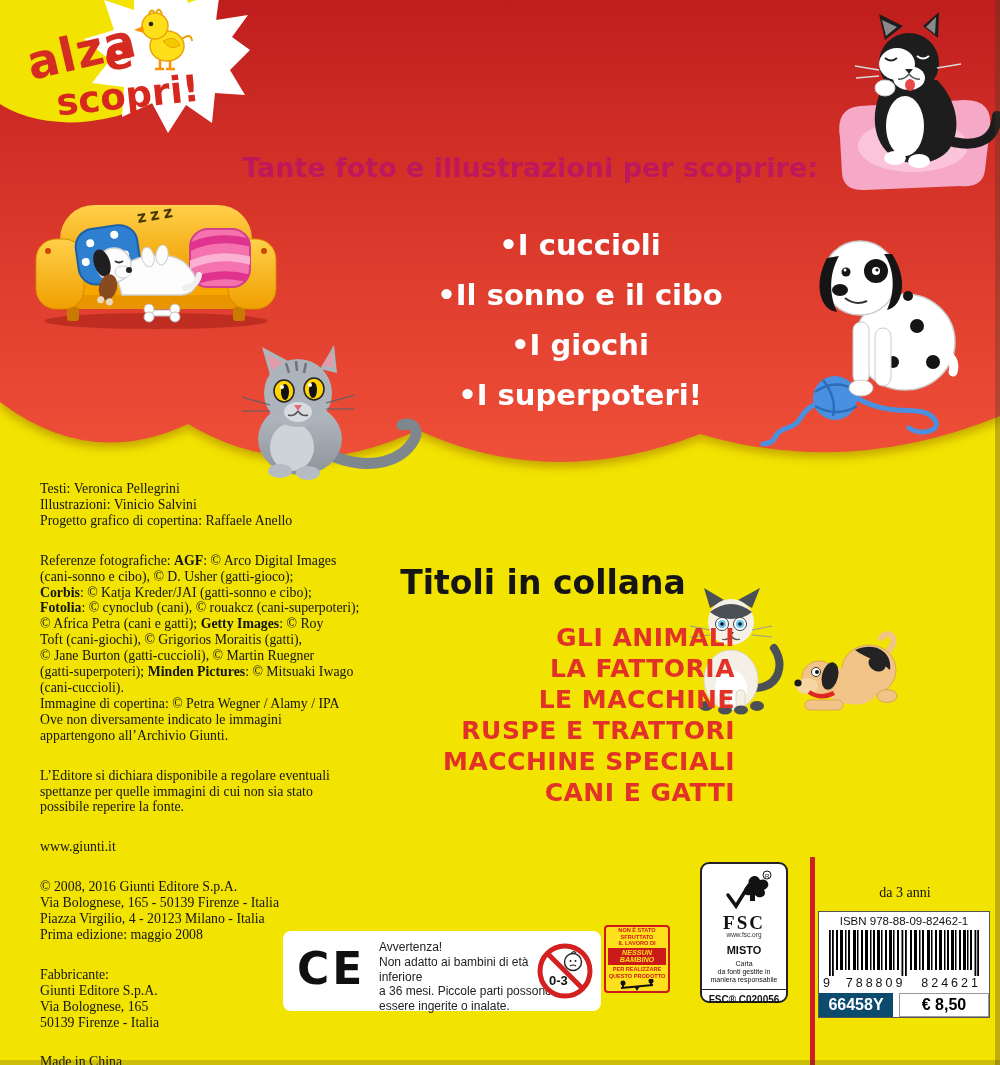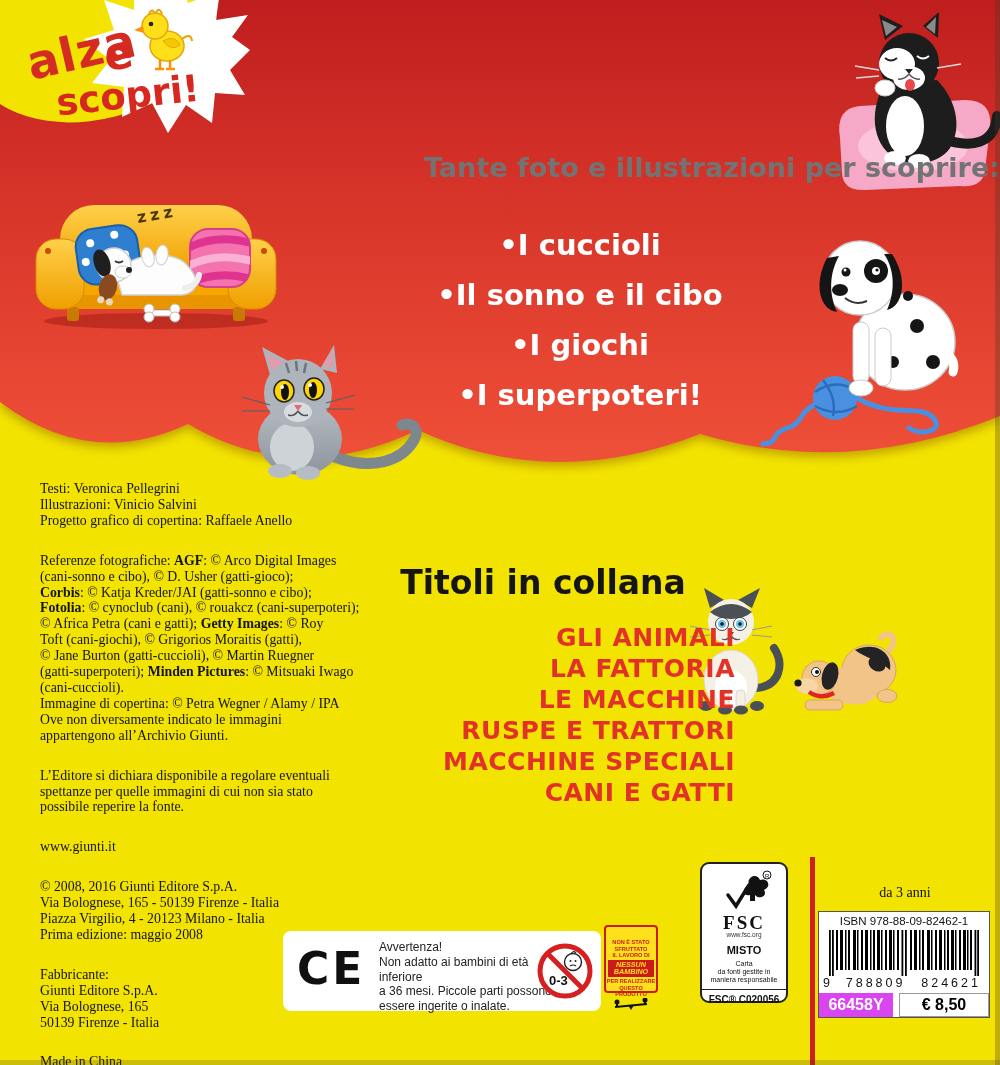--- a/index.html
+++ b/index.html
@@ -16,21 +16,21 @@
   .star{position:absolute;left:40px;top:-25px}
   .alza{position:absolute;left:26px;top:24px;font-size:47px;font-weight:bold;color:#d42b22;
         transform:rotate(-13deg);letter-spacing:1px}
   .e-txt{position:absolute;left:104px;top:30px;font-size:42px;font-weight:bold;color:#d6281e;transform:rotate(-9deg)}
   .scopri{position:absolute;left:56px;top:74px;font-size:37px;font-weight:bold;color:#d6281e;transform:rotate(-6deg)}
   .chick{position:absolute;left:133px;top:6px}
 
   
   .title{position:absolute;left:60px;top:50px;width:940px;text-align:center;color:#ffd900;
          font-weight:bold;font-size:35px;line-height:40px;letter-spacing:1px;z-index:3}
-  .subtitle{position:absolute;left:60px;top:152px;width:940px;text-align:right;color:#737373;
+  .subtitle{position:absolute;left:60px;top:152px;width:940px;text-align:center;color:#be185d;
             font-weight:bold;font-size:27px;z-index:3}
   .bullets{position:absolute;left:380px;top:220px;width:400px;text-align:center;color:#fff;
            font-weight:bold;font-size:29px;line-height:50px;z-index:3}
 
   
   .illo{position:absolute;z-index:2}
   .cat-pillow{left:825px;top:8px}
   .sofa{left:22px;top:193px}
   .dalm{left:745px;top:230px}
   .graycat{left:240px;top:345px}
@@ -53,23 +53,23 @@
   
   .warnbox{position:absolute;left:283px;top:931px;width:318px;height:80px;background:#fff;
            border-radius:8px;z-index:3}
   .ce{position:absolute;left:14px;top:14px;font-size:44px;font-weight:bold;color:#101010;
       letter-spacing:3px;line-height:48px}
   .avv{position:absolute;left:96px;top:9px;width:176px;font-family:"Liberation Sans",sans-serif;
        font-size:12px;line-height:14.8px;color:#222}
   .agesign{position:absolute;right:7px;top:11px}
 
   
-  .nb{position:absolute;left:604px;top:925px;width:54px;height:68px;background:#ffe01c;
+  .nb{position:absolute;left:604px;top:925px;width:66px;height:68px;background:#ffe01c;
       border:2px solid #cc1a1a;border-radius:4px;z-index:3;text-align:center;color:#cc1a1a;
-      font-family:"Liberation Sans",sans-serif;font-weight:bold;font-size:5.6px;line-height:6.6px;padding-top:12px;box-sizing:border-box}
+      font-family:"Liberation Sans",sans-serif;font-weight:bold;font-size:5.6px;line-height:6.6px;padding-top:0;box-sizing:border-box}
   .nb-band{background:#cc1a1a;color:#ffe01c;font-style:italic;font-size:7.2px;line-height:7.6px;
            margin:1px 2px;padding:1px 0}
 
   
   .fsc{position:absolute;left:700px;top:862px;width:88px;height:141px;background:#fff;
        border:2px solid #222;border-radius:9px;z-index:3;text-align:center;box-sizing:border-box;
        font-family:"Liberation Sans",sans-serif;color:#111}
   .fsc-name{font-family:"Liberation Serif",serif;font-weight:bold;font-size:19px;line-height:16px;letter-spacing:2px}
   .fsc-url{font-size:6.5px;color:#333;line-height:8px}
   .fsc-type{font-size:11px;font-weight:bold;margin-top:5px}
@@ -81,21 +81,21 @@
   .da3{position:absolute;left:820px;top:885px;width:170px;text-align:center;z-index:3;
        font-family:"Liberation Serif",serif;font-size:14px;color:#111}
   .bcbox{position:absolute;left:818px;top:911px;width:172px;background:#fff;border:1px solid #555;
          z-index:3;box-sizing:border-box}
   .isbn{font-family:"Liberation Sans",sans-serif;font-size:11.5px;text-align:center;padding-top:3px;color:#111}
   .bars{display:block;margin:3px auto 0}
   .digits{display:flex;justify-content:space-between;padding:0 8px 2px 4px;
           font-family:"Liberation Sans",sans-serif;font-size:12.5px;color:#111}
   .digits .grp{letter-spacing:3px}
   .bcrow{display:flex;height:24px;margin-top:1px;font-family:"Liberation Sans",sans-serif;font-weight:bold;font-size:16px}
-  .sku{width:74px;background:#d946ef;color:#fff;text-align:center;line-height:24px}
+  .sku{width:74px;background:#0c4a6e;color:#fff;text-align:center;line-height:24px}
   .gapw{width:6px;background:#fff}
   .price{flex:1;border:1px solid #999;color:#000;text-align:center;line-height:22px;box-sizing:border-box}
 
   
   .edge-r{position:absolute;right:0;top:0;width:5px;height:100%;background:rgba(70,55,40,.30);z-index:9}
   .edge-b{position:absolute;left:0;bottom:0;width:100%;height:5px;background:rgba(70,55,40,.22);z-index:9}
 </style>
 </head>
 <body>
 

